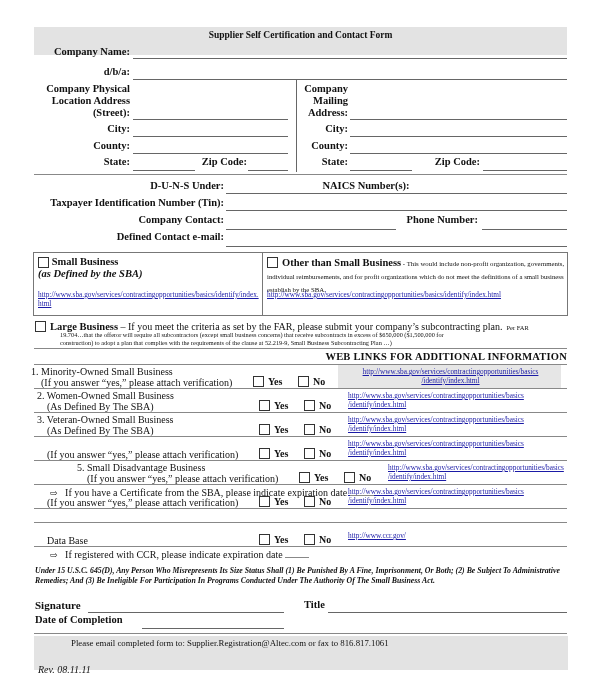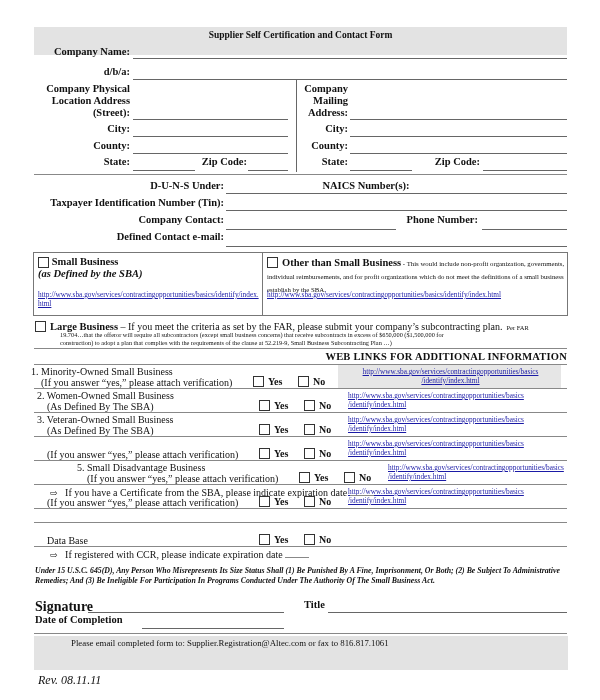--- a/index.html
+++ b/index.html
@@ -190,36 +190,37 @@
   <span style="font-size:9px;">⇨</span>&nbsp;&nbsp;
   <span>If you have a Certificate from the SBA, please indicate expiration date</span>
   <span style="display:inline-block; width:24px; border-bottom:1px solid #888;"></span>
 </div>
 <div class="abs hrule" style="left:34px; top:522px; width:533px;"></div>
 
 <div class="abs" style="left:34px; top:523px; width:533px; height:23px;">
   <div class="q" style="position:absolute; left:13px; top:12px;">Data Base</div>
   <div style="position:absolute; left:225px; top:6px;"><span class="cb"></span> <span class="yn">Yes</span></div>
   <div style="position:absolute; left:270px; top:6px;"><span class="cb"></span> <span class="yn">No</span></div>
+  <div class="link" style="position:absolute; left:314px; top:8px; width:217px;">http://www.ccr.gov/</div>
 </div>
 <div class="abs hrule" style="left:34px; top:546px; width:533px;"></div>
 
 <div class="abs q" style="left:50px; top:549px; width:400px;">
   <span style="font-size:9px;">⇨</span>&nbsp;&nbsp;
   <span>If registered with CCR, please indicate expiration date</span>
   <span style="display:inline-block; width:24px; border-bottom:1px solid #888;"></span>
 </div>
 
 <div class="abs" style="left:35px; top:566px; width:532px; font-size:7.8px; font-weight:bold; font-style:italic; line-height:10px;">Under 15 U.S.C. 645(D), Any Person Who Misrepresents Its Size Status Shall (1) Be Punished By A Fine, Imprisonment, Or Both; (2) Be Subject To Administrative Remedies; And (3) Be Ineligible For Participation In Programs Conducted Under The Authority Of The Small Business Act.</div>
 
-<div class="abs" style="left:35px; top:599px; font-size:14px; font-weight:bold;">Signature</div>
+<div class="abs" style="left:35px; top:599px; font-size:11px; font-weight:bold;">Signature</div>
 <div class="abs line" style="left:88px; top:612px; width:196px;"></div>
 <div class="abs" style="left:304px; top:599px; font-size:10.5px; font-weight:bold;">Title</div>
 <div class="abs line" style="left:328px; top:612px; width:239px;"></div>
 
 <div class="abs" style="left:35px; top:614px; font-size:10.5px; font-weight:bold;">Date of Completion</div>
 <div class="abs line" style="left:142px; top:628px; width:142px;"></div>
 <div class="abs hrule" style="left:34px; top:633px; width:533px;"></div>
 
 <div class="abs" style="left:34px; top:636px; width:534px; height:34px; background:#e3e3e3;">
   <div style="position:absolute; left:37px; top:2px; font-size:8.8px;">Please email completed form to: Supplier.Registration@Altec.com  or fax to 816.817.1061</div>
-  <div style="position:absolute; left:4px; top:37px; font-size:12px; font-style:italic;">Rev. 08.11.11</div>
+  <div style="position:absolute; left:4px; top:28px; font-size:10px; font-style:italic;">Rev. 08.11.11</div>
 </div>
 
 </body></html>

